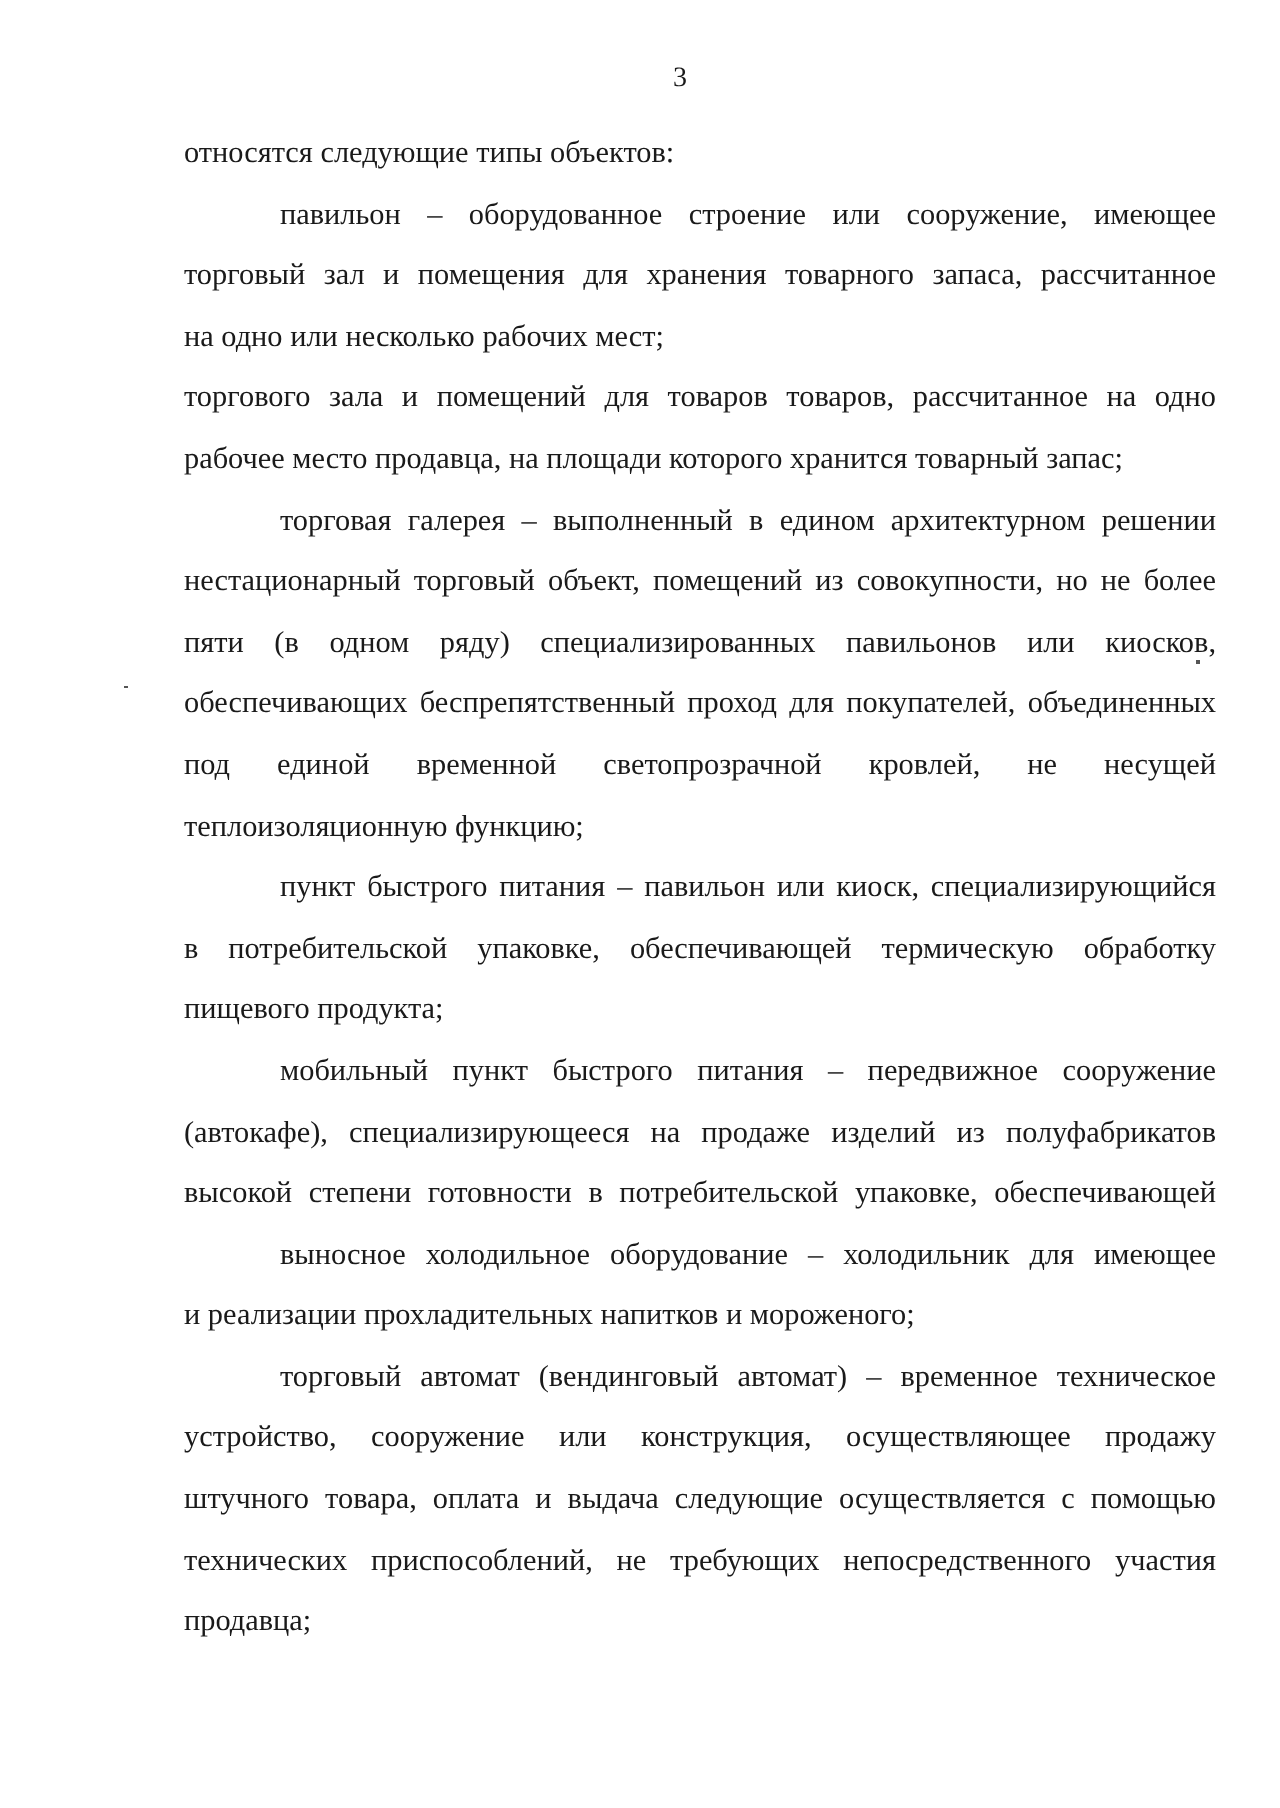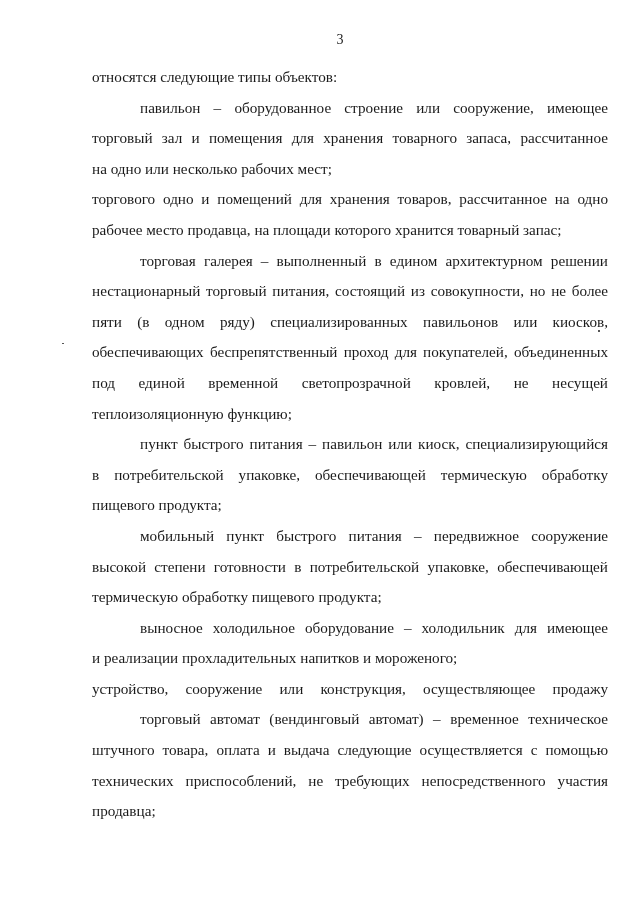--- a/index.html
+++ b/index.html
@@ -24,48 +24,48 @@
   <div class="body-text" id="body-text">
       <div class="para">
         <span class="line last">относятся следующие типы объектов:</span>
       </div>
       <div class="para">
         <span class="line first-indent">павильон – оборудованное строение или сооружение, имеющее</span>
         <span class="line">торговый зал и помещения для хранения товарного запаса, рассчитанное</span>
         <span class="line last">на одно или несколько рабочих мест;</span>
       </div>
       <div class="para">
-        <span class="line">торгового одно и помещений для хранения товаров, рассчитанное на одно</span>
+        <span class="line">торгового зала и помещений для товаров товаров, рассчитанное на одно</span>
         <span class="line last">рабочее место продавца, на площади которого хранится товарный запас;</span>
       </div>
       <div class="para">
         <span class="line first-indent">торговая галерея – выполненный в едином архитектурном решении</span>
-        <span class="line">нестационарный торговый питания, состоящий из совокупности, но не более</span>
+        <span class="line">нестационарный торговый объект, помещений из совокупности, но не более</span>
         <span class="line">пяти (в одном ряду) специализированных павильонов или киосков,</span>
         <span class="line">обеспечивающих беспрепятственный проход для покупателей, объединенных</span>
         <span class="line">под единой временной светопрозрачной кровлей, не несущей</span>
         <span class="line last">теплоизоляционную функцию;</span>
       </div>
       <div class="para">
         <span class="line first-indent">пункт быстрого питания – павильон или киоск, специализирующийся</span>
         <span class="line">в потребительской упаковке, обеспечивающей термическую обработку</span>
         <span class="line last">пищевого продукта;</span>
       </div>
       <div class="para">
         <span class="line first-indent">мобильный пункт быстрого питания – передвижное сооружение</span>
+        <span class="line">(автокафе), специализирующееся на продаже изделий из полуфабрикатов</span>
         <span class="line">высокой степени готовности в потребительской упаковке, обеспечивающей</span>
-        <span class="line last">термическую обработку пищевого продукта;</span>
       </div>
       <div class="para">
         <span class="line first-indent">выносное холодильное оборудование – холодильник для имеющее</span>
         <span class="line last">и реализации прохладительных напитков и мороженого;</span>
       </div>
       <div class="para">
+        <span class="line first-indent">торговый автомат (вендинговый автомат) – временное техническое</span>
         <span class="line">устройство, сооружение или конструкция, осуществляющее продажу</span>
-        <span class="line first-indent">торговый автомат (вендинговый автомат) – временное техническое</span>
         <span class="line">штучного товара, оплата и выдача следующие осуществляется с помощью</span>
         <span class="line">технических приспособлений, не требующих непосредственного участия</span>
         <span class="line last">продавца;</span>
       </div>
     </div>
 
   <div class="speck" style="left:598px; top:330px; width:2px; height:2px;"></div>
   <div class="speck" style="left:62px; top:343px; width:2px; height:1px;"></div>
 </div>
 

